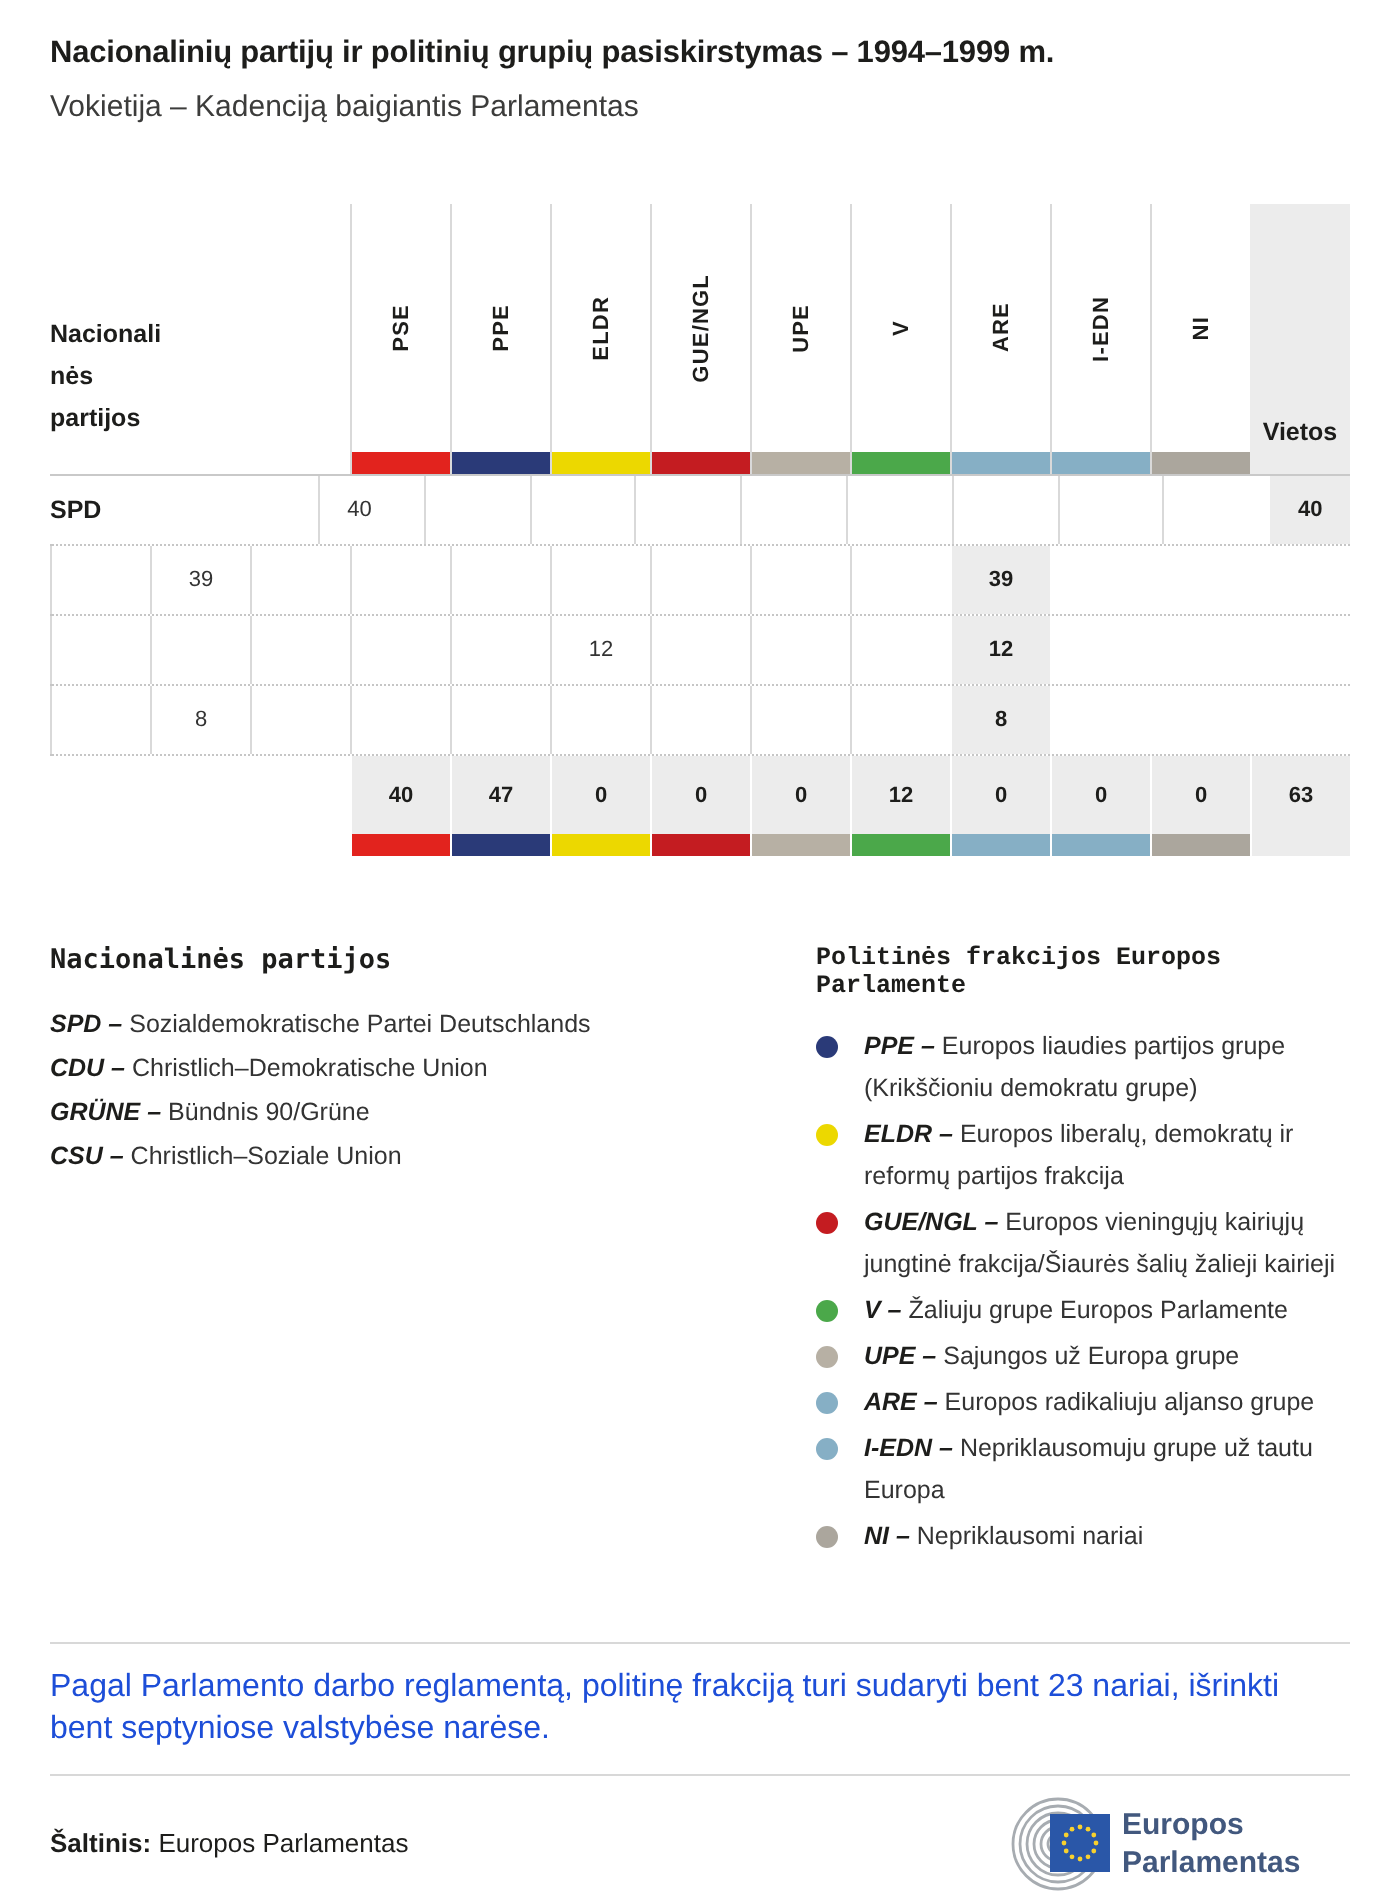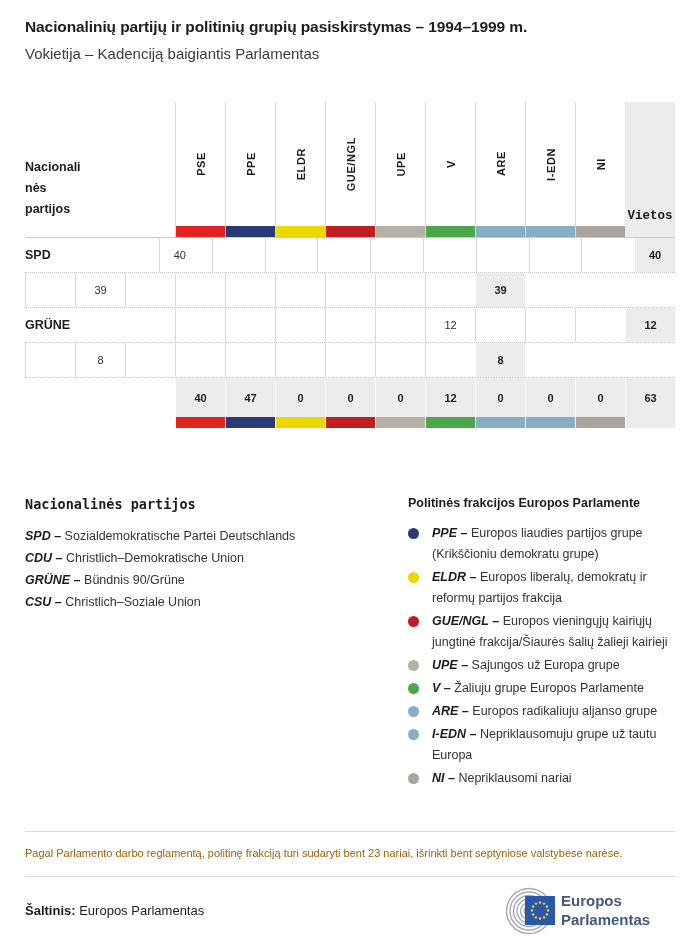--- a/index.html
+++ b/index.html
@@ -15,51 +15,51 @@
   .t-header { display:flex; height:135px; }
   .c-corner { width:150px; display:flex; flex-direction:column; justify-content:flex-end;
               padding-bottom:17px; font-weight:bold; font-size:12.5px; line-height:21px; }
   .g-col { width:50px; border-left:1px solid #d9d9d9; display:flex; flex-direction:column; }
   .vwrap { flex:1; display:flex; align-items:center; justify-content:center; }
   .vlabel { writing-mode:vertical-rl; transform:rotate(180deg); font-weight:bold;
             font-size:11px; letter-spacing:0.6px; }
   .hbar { height:11px; }
   .c-vietos { width:50px; background:#ececec; }
   .t-header .c-vietos { display:flex; align-items:flex-end; justify-content:center;
-                        padding-bottom:14px; font-weight:bold; font-size:12.5px;font-family:Liberation Mono, monospace; }
+                        padding-bottom:14px; font-weight:bold; font-size:12.5px; }
   .t-body .t-row:first-child { border-top:1px solid #c9c9c9;gap:12px; }
   .t-row { display:flex; height:35px; border-top:1px dotted #c6c6c6; }
   .t-row + .t-row { border-top:1px dotted #c6c6c6; }
   .rlabel { width:150px; display:flex; align-items:center; font-weight:bold; font-size:12.5px; }
   .cell { width:50px; border-left:1px solid #d9d9d9; display:flex; align-items:center;
           justify-content:center; font-size:11px; color:#333; }
   .cell.vietos { border-left:1px solid #ffffff; background:#ececec; font-weight:bold; color:#1d1d1b; }
   .t-total { display:flex; height:40px; border-top:1px dotted #c6c6c6; }
   .t-total .cell { background:#ececec; border-left:1px solid #ffffff; font-weight:bold; color:#1d1d1b; }
   .t-bars { display:flex; height:11px; }
   .spacer { width:150px; }
   .barcell { width:50px; border-left:1px solid #ffffff; }
   .vietos-foot { width:50px; background:#ececec; border-left:1px solid #ffffff; }
 
   
-  .legends { display:flex; margin-top:68px; }
+  .legends { display:flex; margin-top:44px; }
   .leg-left { width:383px; }
   .leg-right { width:267px; }
   .leg-left h2 { font-family:"DejaVu Sans Mono", monospace; font-size:13.5px;
                  font-weight:bold; margin-bottom:13px; }
   .party-item { font-size:12.5px; line-height:22px; color:#333; }
   .party-item b, .group-item b { color:#1d1d1b;font-style:italic; }
-  .leg-right h3 { font-size:12.5px; font-weight:bold; margin-bottom:13px; }
+  .leg-right h3 { font-size:12.5px; font-weight:bold; margin-bottom:13px;font-family:Liberation Mono, monospace; }
   .group-item { display:flex; font-size:12.5px; line-height:21px; margin-bottom:2px; color:#333; }
   .dot { width:11px; height:11px; border-radius:50%; flex:none; margin-top:5px; margin-right:13px; }
 
   
   hr.rule { border:none; border-top:1px solid #d8d8d8; }
   .rule1 { margin-top:40px; }
-  .note { font-size:11px; line-height:21px; color:#a16207; margin:11px 0 12px; max-width:650px; }
+  .note { font-size:16px; line-height:21px; color:#1d4ed8; margin:11px 0 12px; max-width:650px; }
   .foot { display:flex; justify-content:space-between; align-items:center; margin-top:8px; }
   .source { font-size:13px; }
   .logo { width:178px; height:50px; }
   .logo text { font-weight:bold; font-size:15px; font-family:"Liberation Sans", sans-serif; }
 </style>
 </head>
 <body>
 
 <div class="page">
 
@@ -151,21 +151,20 @@
           <div class="cell"></div>
           <div class="cell"></div>
           <div class="cell"></div>
           <div class="cell"></div>
           <div class="cell"></div>
           <div class="cell"></div>
           <div class="cell"></div>
           <div class="cell vietos">39</div>
         </div>
         <div class="t-row">
-          <div class="rlabel">GRÜNE</div>
           <div class="cell"></div>
           <div class="cell"></div>
           <div class="cell"></div>
           <div class="cell"></div>
           <div class="cell"></div>
           <div class="cell">12</div>
           <div class="cell"></div>
           <div class="cell"></div>
           <div class="cell"></div>
           <div class="cell vietos">12</div>
@@ -230,26 +229,26 @@
           </div>
           <div class="group-item">
             <span class="dot" style="background: rgb(236, 216, 0);"></span>
             <span class="gtext"><b class="abbr">ELDR – </b><span>Europos liberalų, demokratų ir reformų partijos frakcija</span></span>
           </div>
           <div class="group-item">
             <span class="dot" style="background: rgb(196, 28, 33);"></span>
             <span class="gtext"><b class="abbr">GUE/NGL – </b><span>Europos vieningųjų kairiųjų jungtinė frakcija/Šiaurės šalių žalieji kairieji</span></span>
           </div>
           <div class="group-item">
+            <span class="dot" style="background: rgb(75, 168, 74);"></span>
+            <span class="gtext"><b class="abbr">V – </b><span>Žaliuju grupe Europos Parlamente</span></span>
+          </div>
+          <div class="group-item">
             <span class="dot" style="background: rgb(183, 176, 164);"></span>
             <span class="gtext"><b class="abbr">UPE – </b><span>Sajungos už Europa grupe</span></span>
-          </div>
-          <div class="group-item">
-            <span class="dot" style="background: rgb(75, 168, 74);"></span>
-            <span class="gtext"><b class="abbr">V – </b><span>Žaliuju grupe Europos Parlamente</span></span>
           </div>
           <div class="group-item">
             <span class="dot" style="background: rgb(134, 175, 197);"></span>
             <span class="gtext"><b class="abbr">ARE – </b><span>Europos radikaliuju aljanso grupe</span></span>
           </div>
           <div class="group-item">
             <span class="dot" style="background: rgb(134, 175, 197);"></span>
             <span class="gtext"><b class="abbr">I-EDN – </b><span>Nepriklausomuju grupe už tautu Europa</span></span>
           </div>
           <div class="group-item">

